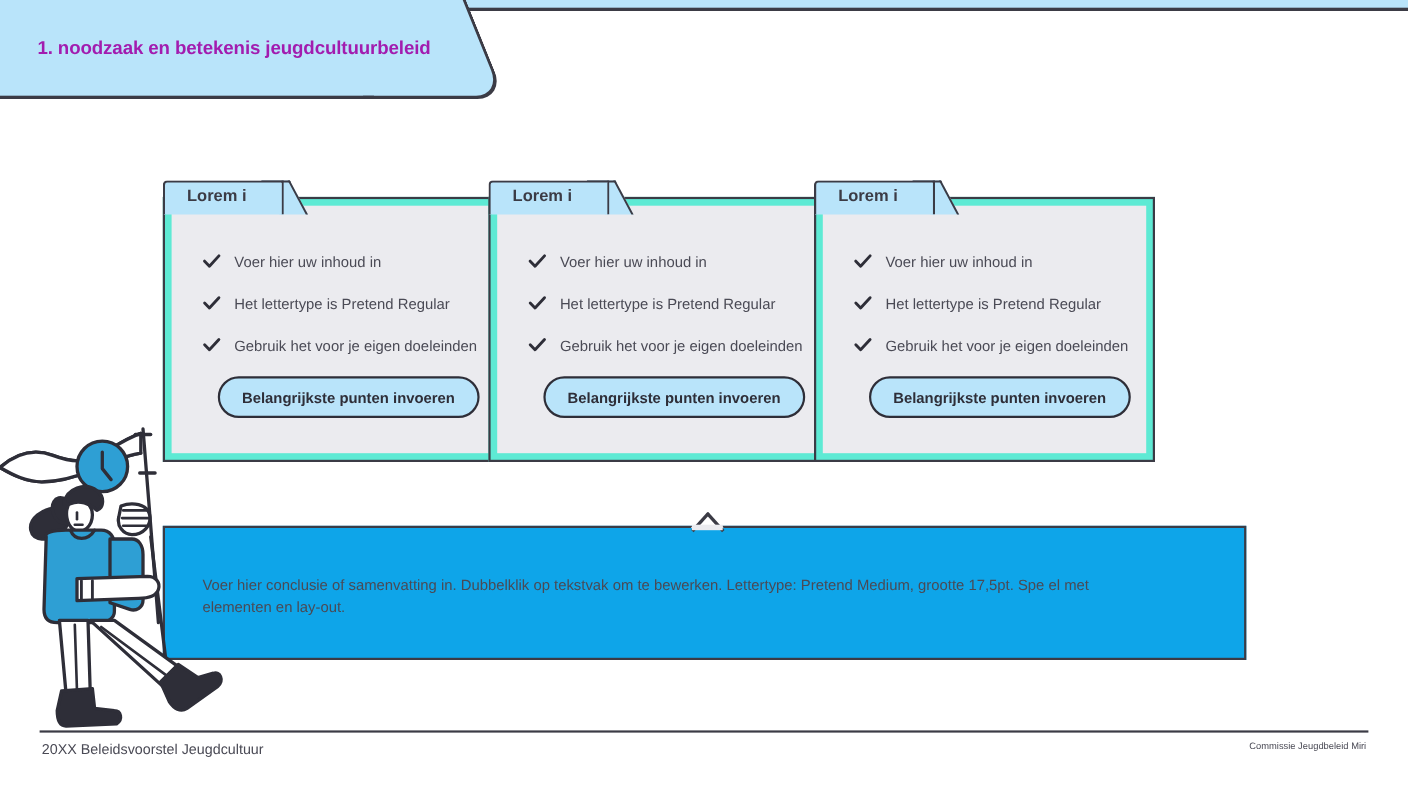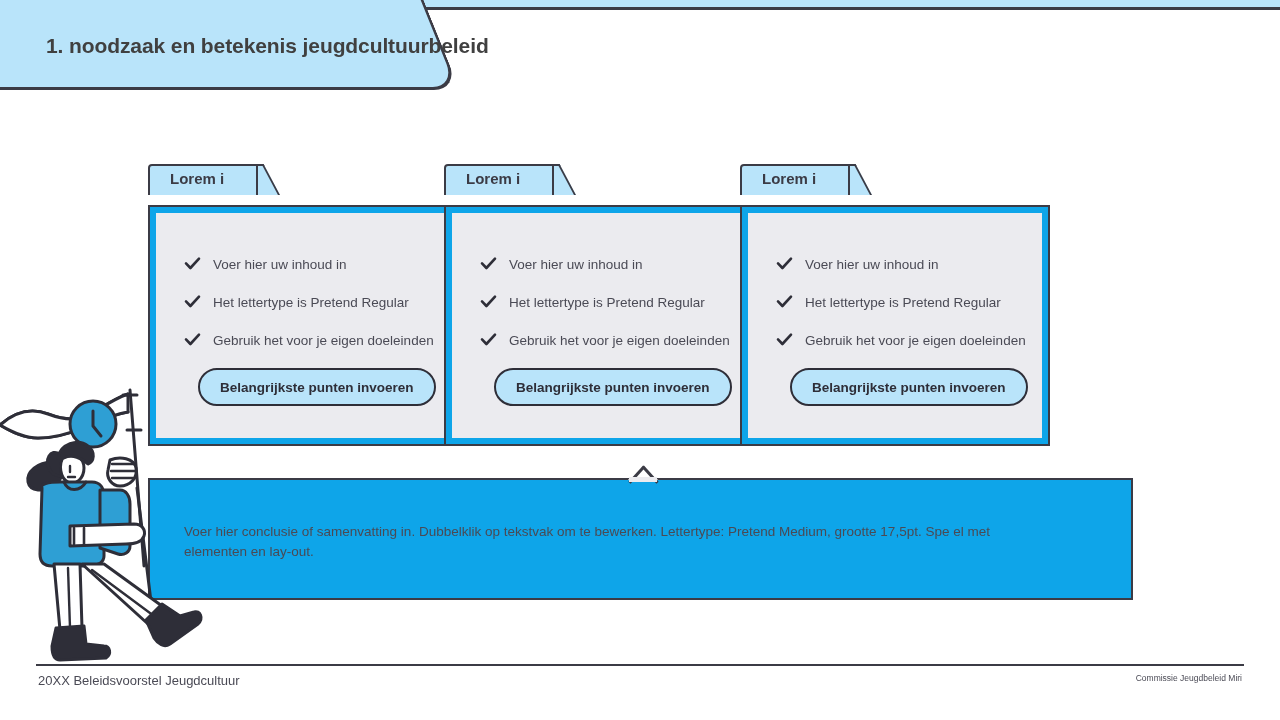--- a/index.html
+++ b/index.html
@@ -60,27 +60,26 @@
   .header-baseline {
     position: absolute;
     left: 0; top: 87px;
     width: 340px;
     height: 3px;
     background: #3b3b45;
   }
   .header-title {
     position: absolute;
     left: 34px; top: 34px;
-    font-size: 21px;
+    font-size: 17px;
     font-weight: bold;
-    color: #404040;
+    color: #a21caf;
     letter-spacing: -0.1px;
     z-index: 5;
     white-space: nowrap;
-    margin-left: 12px;
   }
 
   
   .cards-row {
     position: absolute;
     left: 148px; top: 164px;
     width: 888px;
     height: 270px;
     display: flex;
     justify-content: space-between;
@@ -120,24 +119,24 @@
     left: 22px; top: 6px;
     font-size: 15px;
     font-weight: bold;
     color: #3b3b45;
     z-index: 4;
     white-space: nowrap;
   }
 
   .card-body {
     position: absolute;
-    left: 0; top: 41px;
+    left: 0; top: 15px;
     width: 310px;
     height: 241px;
-    background: #0ea5e9;
+    background: #5eead4;
     border: 2.5px solid #3b3b45;
     border-top-left-radius: 0;
   }
   .card-inner {
     position: absolute;
     left: 6px; top: 6px;
     right: 6px; bottom: 6px;
     background: #ebebef;
   }
 

